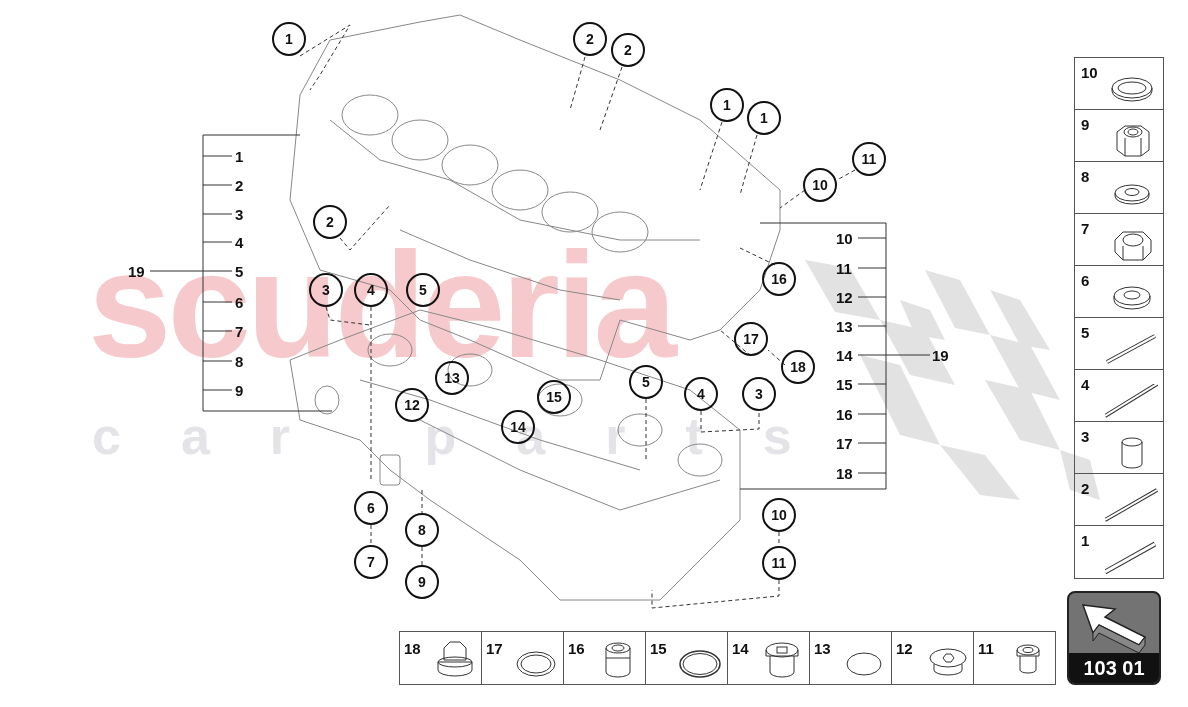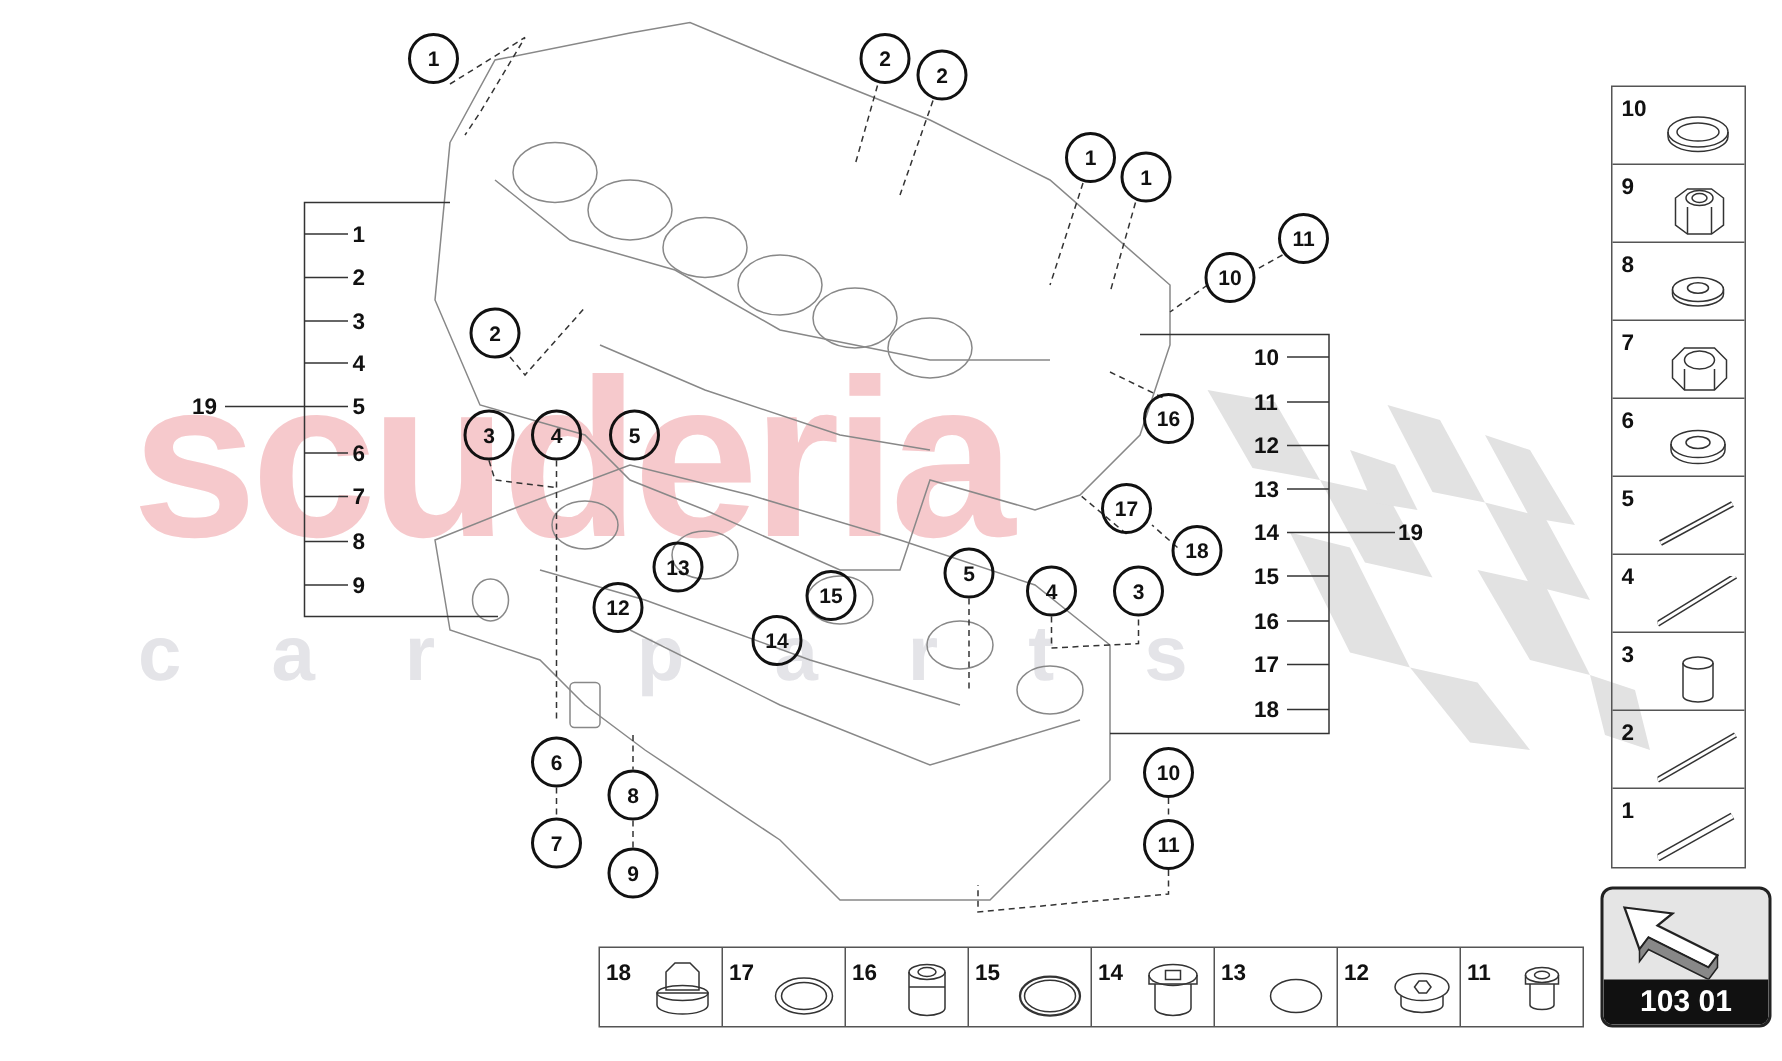--- a/index.html
+++ b/index.html
@@ -12,21 +12,21 @@
   .panel-right{position:absolute;left:1074px;top:57px;width:88px;border:1px solid #555;}
   .pr-cell{height:52px;border-bottom:1px solid #555;position:relative;box-sizing:border-box;}
   .pr-cell:last-child{border-bottom:none;}
   .pr-num{position:absolute;left:6px;top:6px;font-weight:bold;font-size:15px;}
   .pr-icon{position:absolute;left:30px;top:14px;width:54px;height:34px;}
   .panel-bottom{position:absolute;left:399px;top:631px;width:655px;height:52px;border:1px solid #555;display:flex;}
   .pb-cell{flex:1;border-right:1px solid #555;position:relative;}
   .pb-cell:last-child{border-right:none;}
   .pb-num{position:absolute;left:4px;top:8px;font-weight:bold;font-size:15px;}
   .pb-icon{position:absolute;left:30px;top:8px;width:48px;height:40px;}
-  .nav-box{position:absolute;left:1067px;top:591px;width:114px;height:94px;border:2px solid #222;border-radius:8px;overflow:hidden;box-sizing:border-box;background:#e5e5e5;text-align:right;}
+  .nav-box{position:absolute;left:1067px;top:591px;width:94px;height:94px;border:2px solid #222;border-radius:8px;overflow:hidden;box-sizing:border-box;background:#737373;text-align:right;}
   .nav-label{position:absolute;left:0;bottom:0;width:100%;height:30px;background:#111;color:#fff;font-weight:bold;font-size:20px;display:flex;align-items:center;justify-content:center;}
 </style>
 </head>
 <body>
 
 <div class="wm-text">scuderia</div>
 <div class="wm-sub">car parts</div>
 
 <svg class="layer" width="1188" height="707">
   <g fill="#e2e2e2">

